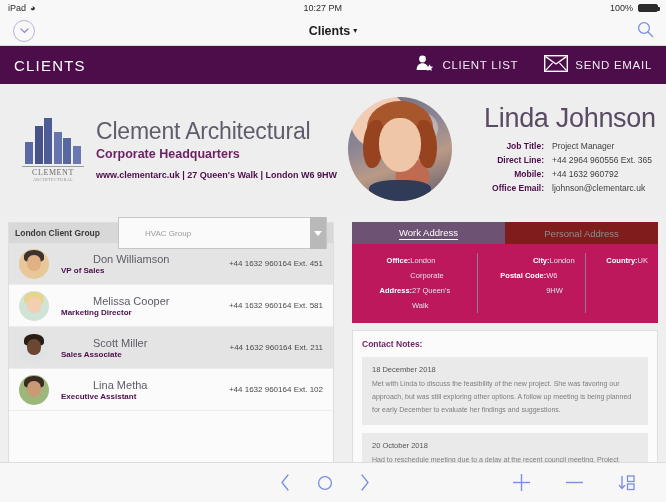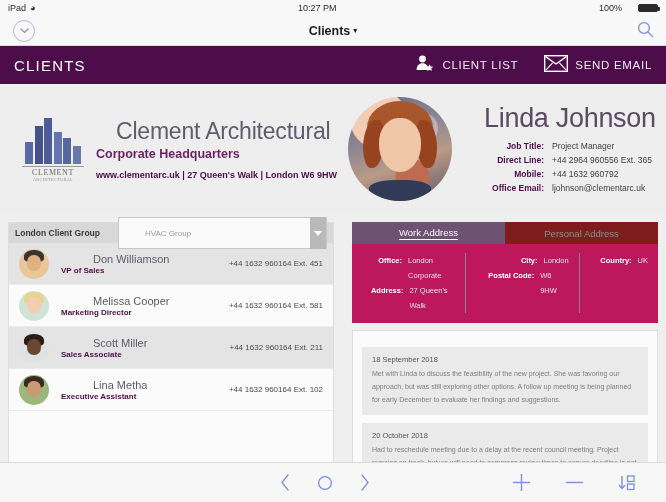--- a/index.html
+++ b/index.html
@@ -11,21 +11,21 @@
   }
   .screen { position: relative; width: 666px; height: 502px; background: #f2f2f2; }
 
   
   .statusbar {
     height: 16px; background: #f8f8f8;
     display: flex; align-items: center; justify-content: space-between;
     padding: 0 8px; font-size: 9px; color: #2b2b2b;
   }
   .sb-left { display: flex; align-items: center; gap: 4px; }
-  .sb-right { display: flex; align-items: center; gap: 16px; }
+  .sb-right { display: flex; align-items: center; gap: 5px; }
   .wifi-glyph { font-size: 9px; line-height: 1; }
   .battery {
     width: 20px; height: 8px; border: 1px solid #2b2b2b; border-radius: 2px;
     position: relative; background: #2b2b2b;
   }
   .battery::after {
     content: ""; position: absolute; right: -3px; top: 2px;
     width: 2px; height: 4px; background: #2b2b2b; border-radius: 0 1px 1px 0;
   }
 
@@ -74,21 +74,21 @@
   .logo-bars i.v1 { height: 22px; background: #5a6aa6; }
   .logo-bars i.v2 { height: 38px; background: #46538a; }
   .logo-bars i.v3 { height: 46px; background: #4d5c96; }
   .logo-bars i.v4 { height: 32px; background: #6675ad; }
   .logo-bars i.v5 { height: 26px; background: #57679f; }
   .logo-bars i.v6 { height: 18px; background: #6a78b0; }
   .logo-name { font-size: 8px; color: #6b6b6b; letter-spacing: 0.6px; margin-top: 2px;
                 border-top: 1px solid #9a9a9a; padding-top: 1px; font-family: "Liberation Serif", serif;}
   .logo-sub { font-size: 4.2px; color: #8a8a8a; letter-spacing: 0.4px; font-family: "Liberation Serif", serif;}
   .company-text h1 {
-    font-size: 23px; font-weight: 300; color: #5d5d6b; letter-spacing: -0.2px; line-height: 1.15; margin-left: 20px;
+    font-size: 23px; font-weight: 300; color: #5d5d6b; letter-spacing: -0.2px; line-height: 1.15;
   }
   .company-text h2 {
     font-size: 12.5px; font-weight: bold; color: #6b1f63; margin-top: 3px;
   }
   .company-text .url {
     font-size: 9px; font-weight: bold; color: #4c0d4a; margin-top: 9px;
   }
 
   .person { display: flex; align-items: center; gap: 16px; padding-left: 8px; }
   .avatar-lg {
@@ -182,21 +182,21 @@
   .tab.active { background: #6e5274; color: #ffffff; }
   .tab.active .u { border-bottom: 1px solid #ffffff; padding-bottom: 1px; }
   .tab.inactive { background: #7f1d1d; color: #8d8d8d; }
   .addr-body {
     background: #be185d; display: flex; padding: 9px 0 10px 0; color: #ffffff;
   }
   .addr-col { padding: 0 10px; }
   .addr-col.c2, .addr-col.c3 { border-left: 1px solid #8f7a95; }
   .addr-row { display: flex; font-size: 7.5px; line-height: 15px; }
   .addr-row .k { font-weight: bold; color: #ffffff; text-align: right; }
-  .addr-row .v { color: #e6dce8; margin-left: 6px; }
+  .addr-row .v { color: #e6dce8; }
   .c1 .k { width: 52px; }
   .c2 .k { width: 62px; }
   .c3 .k { width: 42px; }
 
   .notes-card {
     margin-top: 7px; background: #fbfbfb; border: 1px solid #dedede; padding: 8px 9px 10px 9px;
   }
   .notes-title { font-size: 8.5px; font-weight: bold; color: #6b1f63; }
   .note {
     margin-top: 8px; background: #eaeaea; padding: 8px 10px 9px 10px;
@@ -425,22 +425,23 @@
           </div>
           <div class="addr-col c3">
             <div class="addr-row">
               <span class="k">Country:</span>
               <span class="v">UK</span>
             </div>
           </div>
         </div>
 
         <div class="notes-card">
+          <div class="notes-title">Contact Notes:</div>
           <div class="note">
-            <div class="note-date">18 September 2018</div>
+            <div class="note-date">18 December 2018</div>
             <div class="note-body">Met with Linda to discuss the feasibility of the new project. She was favoring our approach, but was still exploring other options. A follow up meeting is being planned for early December to evaluate her findings and suggestions.</div>
           </div>
           <div class="note">
             <div class="note-date">20 October 2018</div>
             <div class="note-body">Had to reschedule meeting due to a delay at the recent council meeting. Project remains on track, but we will need to compress review times to ensure deadline is not missed.</div>
           </div>
         </div>
       </div>
     </div>
   </div>

